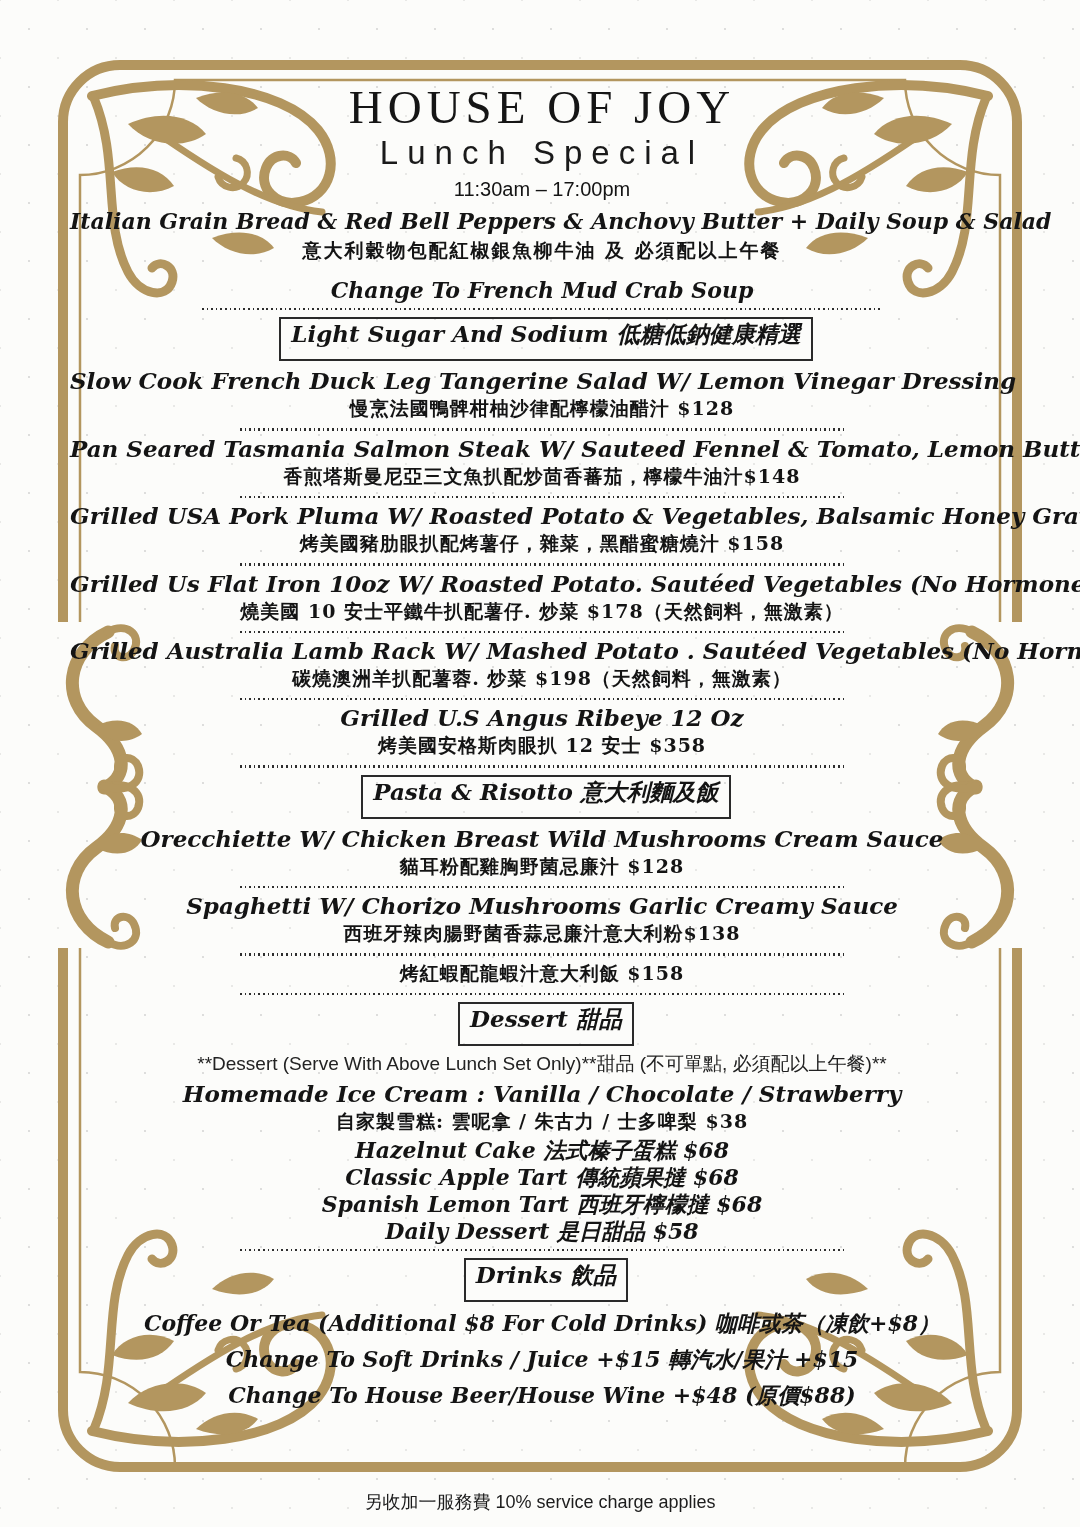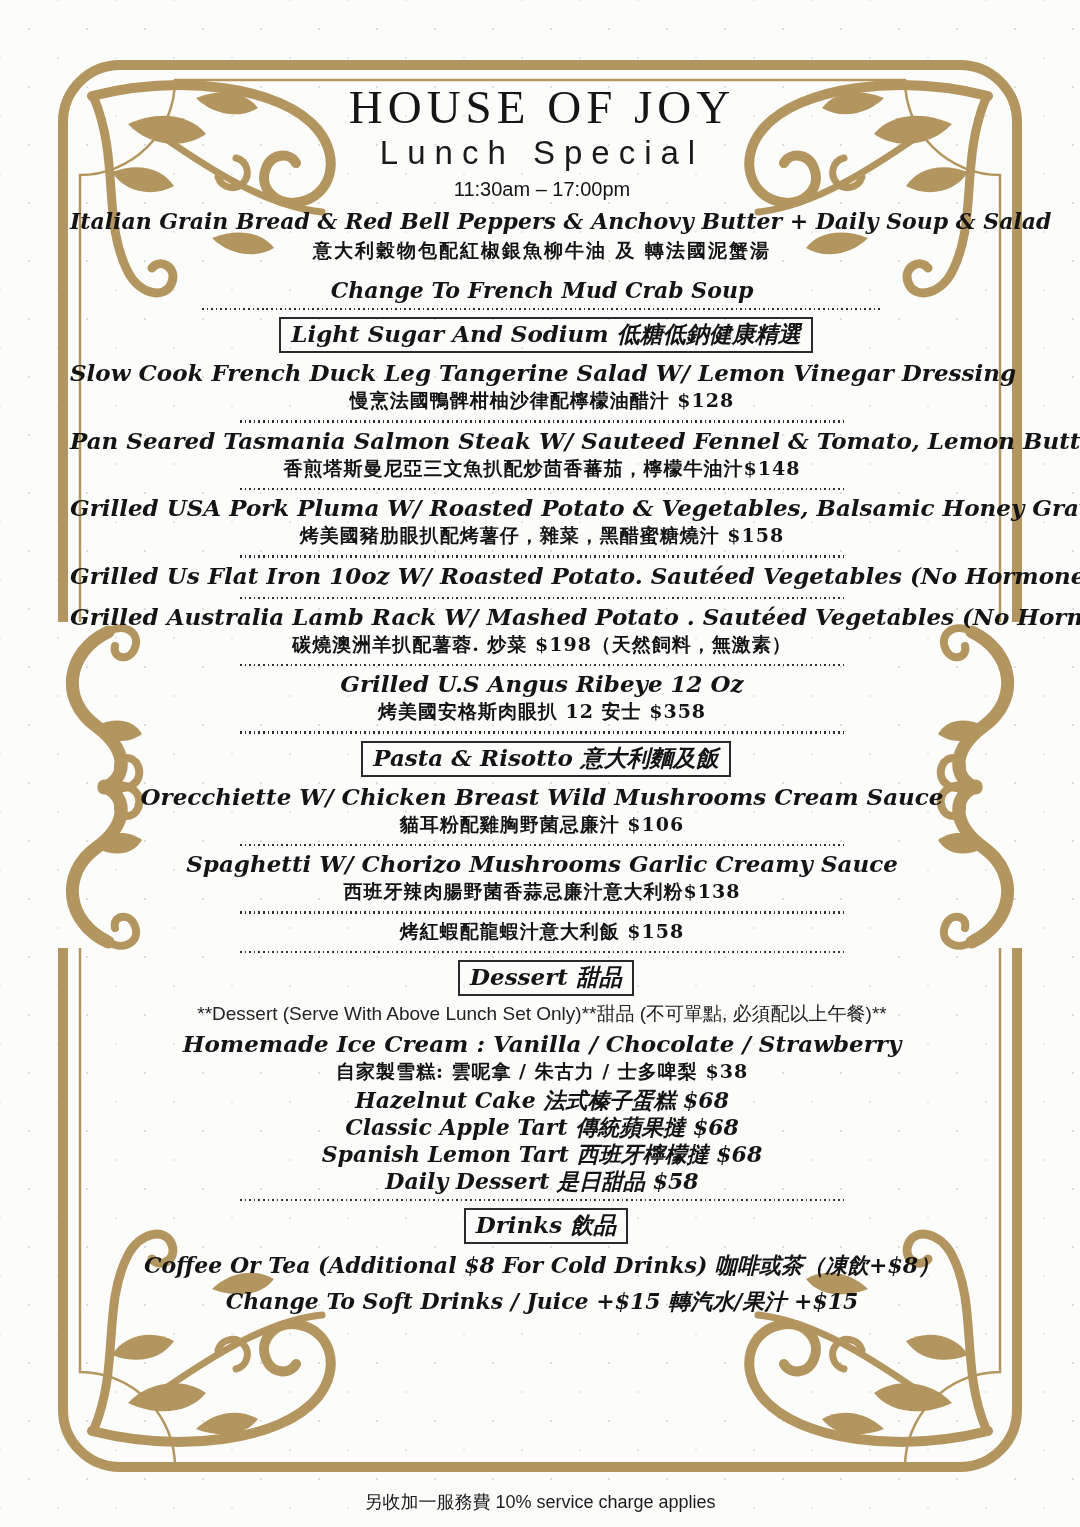--- a/index.html
+++ b/index.html
@@ -23,21 +23,21 @@
   .inc-en { font:italic 700 22px/30px "DejaVu Serif", serif; margin-top:4px; white-space:nowrap; }
   .inc-zh { font:700 19px/28px "DejaVu Serif", serif; letter-spacing:2px; }
   .upg-en { font:italic 700 22px/28px "DejaVu Serif", serif; margin-top:12px; }
   .upg-zh { font:italic 700 21px/30px "DejaVu Serif", serif; }
 
   .dots { height:2.4px; width:64%; margin:4px auto 3px;
     background-image:repeating-linear-gradient(90deg,#2e2e2e 0 1.7px, transparent 1.7px 4.6px); }
   .dots.wide { width:72%; }
 
   .boxwrap { margin:7px 0 5px; }
-  .box { display:inline-block; border:2px solid #2a2a2a; padding:0 10px 2px;
+  .box { display:inline-block; border:2px solid #2a2a2a; padding:0 10px 10px;
          font:italic 700 23px/30px "DejaVu Serif", serif;margin-left:8px; }
 
   .item { padding:1px 0 3px; }
   .item .en { font:italic 700 23px/28px "DejaVu Serif", serif; white-space:nowrap; }
   .item .zh { font:700 19px/26px "DejaVu Serif", serif; letter-spacing:1px; }
 
   .note  { font:400 19px/26px "Liberation Sans", sans-serif; margin:5px 0 2px; color:#222; }
   .dline { font:italic 700 22px/27px "DejaVu Serif", serif; }
   .drink { font:italic 700 22px/30px "DejaVu Serif", serif; margin-top:6px; }
 
@@ -92,21 +92,21 @@
     <use href="#scrollpair" transform="translate(1080,0) scale(-1,1)"></use>
   </svg>
 
   <div class="content">
 
     <h1 class="title">HOUSE OF JOY</h1>
     <h2 class="subtitle">Lunch Special</h2>
     <div class="hours">11:30am – 17:00pm</div>
 
     <div class="inc-en">Italian Grain Bread &amp; Red Bell Peppers &amp; Anchovy Butter + Daily Soup &amp; Salad</div>
-    <div class="inc-zh">意大利穀物包配紅椒銀魚柳牛油 及 轉法國泥蟹湯</div>
+    <div class="inc-zh">意大利穀物包配紅椒銀魚柳牛油 及 必須配以上午餐</div>
 
     <div class="upg-en">Change To French Mud Crab Soup</div>
 
     <div class="dots wide"></div>
 
     <div class="boxwrap">
       <span class="box">Light Sugar And Sodium 低糖低鈉健康精選</span>
     </div>
 
     <div class="item">
@@ -122,20 +122,21 @@
     <div class="dots"></div>
 
     <div class="item">
       <div class="en">Grilled USA Pork Pluma W/ Roasted Potato &amp; Vegetables, Balsamic Honey Gravy</div>
       <div class="zh">烤美國豬肋眼扒配烤薯仔，雜菜，黑醋蜜糖燒汁 $158</div>
     </div>
     <div class="dots"></div>
 
     <div class="item">
       <div class="en">Grilled Us Flat Iron 10oz W/ Roasted Potato. Sautéed Vegetables (No Hormone)</div>
+      <div class="zh">燒美國 10 安士平鐵牛扒配薯仔. 炒菜 $178（天然飼料，無激素）</div>
     </div>
     <div class="dots"></div>
 
     <div class="item">
       <div class="en">Grilled Australia Lamb Rack W/ Mashed Potato . Sautéed Vegetables (No Hormone)</div>
       <div class="zh">碳燒澳洲羊扒配薯蓉. 炒菜 $198（天然飼料，無激素）</div>
     </div>
     <div class="dots"></div>
 
     <div class="item">
@@ -143,21 +144,21 @@
       <div class="zh">烤美國安格斯肉眼扒 12 安士 $358</div>
     </div>
     <div class="dots"></div>
 
     <div class="boxwrap">
       <span class="box">Pasta &amp; Risotto 意大利麵及飯</span>
     </div>
 
     <div class="item">
       <div class="en">Orecchiette W/ Chicken Breast Wild Mushrooms Cream Sauce</div>
-      <div class="zh">貓耳粉配雞胸野菌忌廉汁 $106</div>
+      <div class="zh">貓耳粉配雞胸野菌忌廉汁 $128</div>
     </div>
     <div class="dots"></div>
 
     <div class="item">
       <div class="en">Spaghetti W/ Chorizo Mushrooms Garlic Creamy Sauce</div>
       <div class="zh">西班牙辣肉腸野菌香蒜忌廉汁意大利粉$138</div>
     </div>
     <div class="dots"></div>
 
     <div class="item">
@@ -180,18 +181,19 @@
     <div class="dline">Spanish Lemon Tart 西班牙檸檬撻 $68</div>
     <div class="dline">Daily Dessert 是日甜品 $58</div>
     <div class="dots"></div>
 
     <div class="boxwrap">
       <span class="box">Drinks 飲品</span>
     </div>
 
     <div class="drink">Coffee Or Tea (Additional $8 For Cold Drinks) 咖啡或茶（凍飲+$8）</div>
     <div class="drink">Change To Soft Drinks / Juice +$15 轉汽水/果汁 +$15</div>
+    <div class="drink">Change To House Beer/House Wine +$48  (原價$88)</div>
 
   </div>
 
   <div class="footer">另收加一服務費 10% service charge applies</div>
 
 </div>
 
 </body></html>

